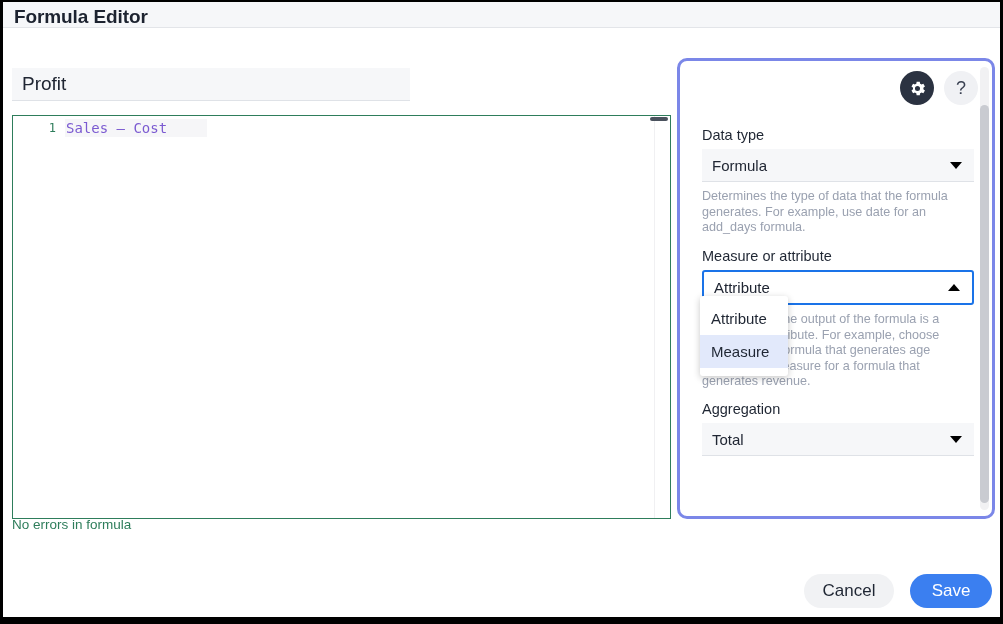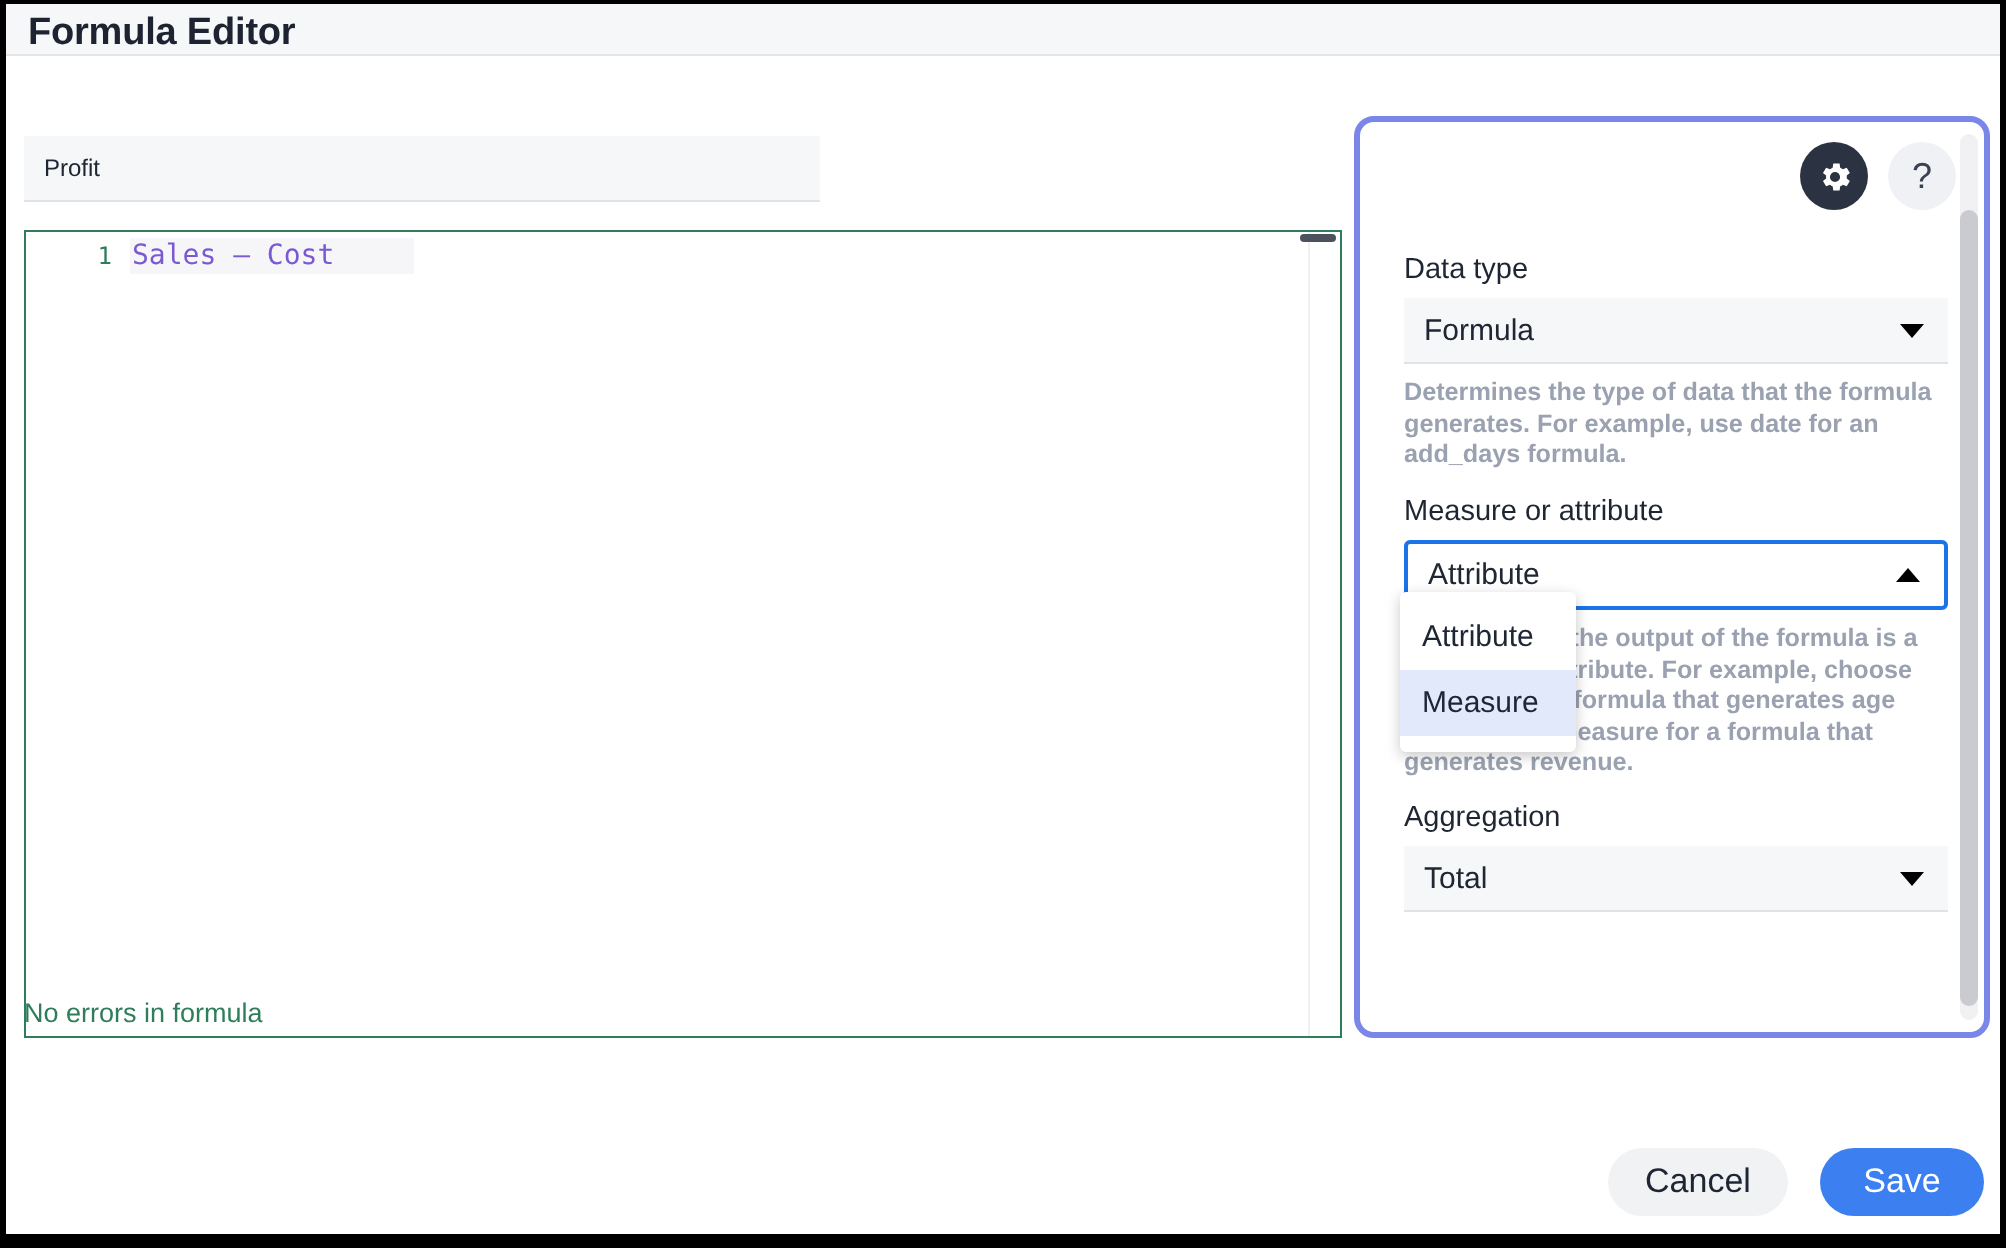--- a/index.html
+++ b/index.html
@@ -53,21 +53,21 @@
   .name-field {
     position: absolute;
     left: 9px;
     top: 66px;
     width: 398px;
     height: 33px;
     background: #f6f7f9;
     border: none;
     border-bottom: 1px solid #dfe2e7;
     font-family: "Liberation Sans", sans-serif;
-    font-size: 12px;
+    font-size: 19px;
     color: #202633;
     padding: 0 10px;
     outline: none;
   }
 
   .code-editor {
     position: absolute;
     left: 9px;
     top: 113px;
     width: 659px;
@@ -117,21 +117,21 @@
     left: 641px;
     top: 0;
     width: 1px;
     height: 404px;
     background: #f0f0f2;
   }
 
   .status-msg {
     position: absolute;
     left: 9px;
-    top: 497px;
+    top: 515px;
     font-size: 13.5px;
     color: #2e7d5b;
   }
 
   
   .panel {
     position: absolute;
     left: 674px;
     top: 56px;
     width: 318px;
@@ -211,21 +211,20 @@
   }
   .caret-down { border-top: 7px solid #000000; }
   .caret-up { border-bottom: 7px solid #000000; }
 
   .help-text {
     font-size: 12.6px;
     line-height: 15.5px;
     color: #9aa1b0;
     margin-top: 7px;
     width: 272px;
-    font-weight: bold;
   }
 
   
   .dropdown {
     position: absolute;
     left: 697px;
     top: 294px;
     width: 88px;
     background: #ffffff;
     border-radius: 3px;

